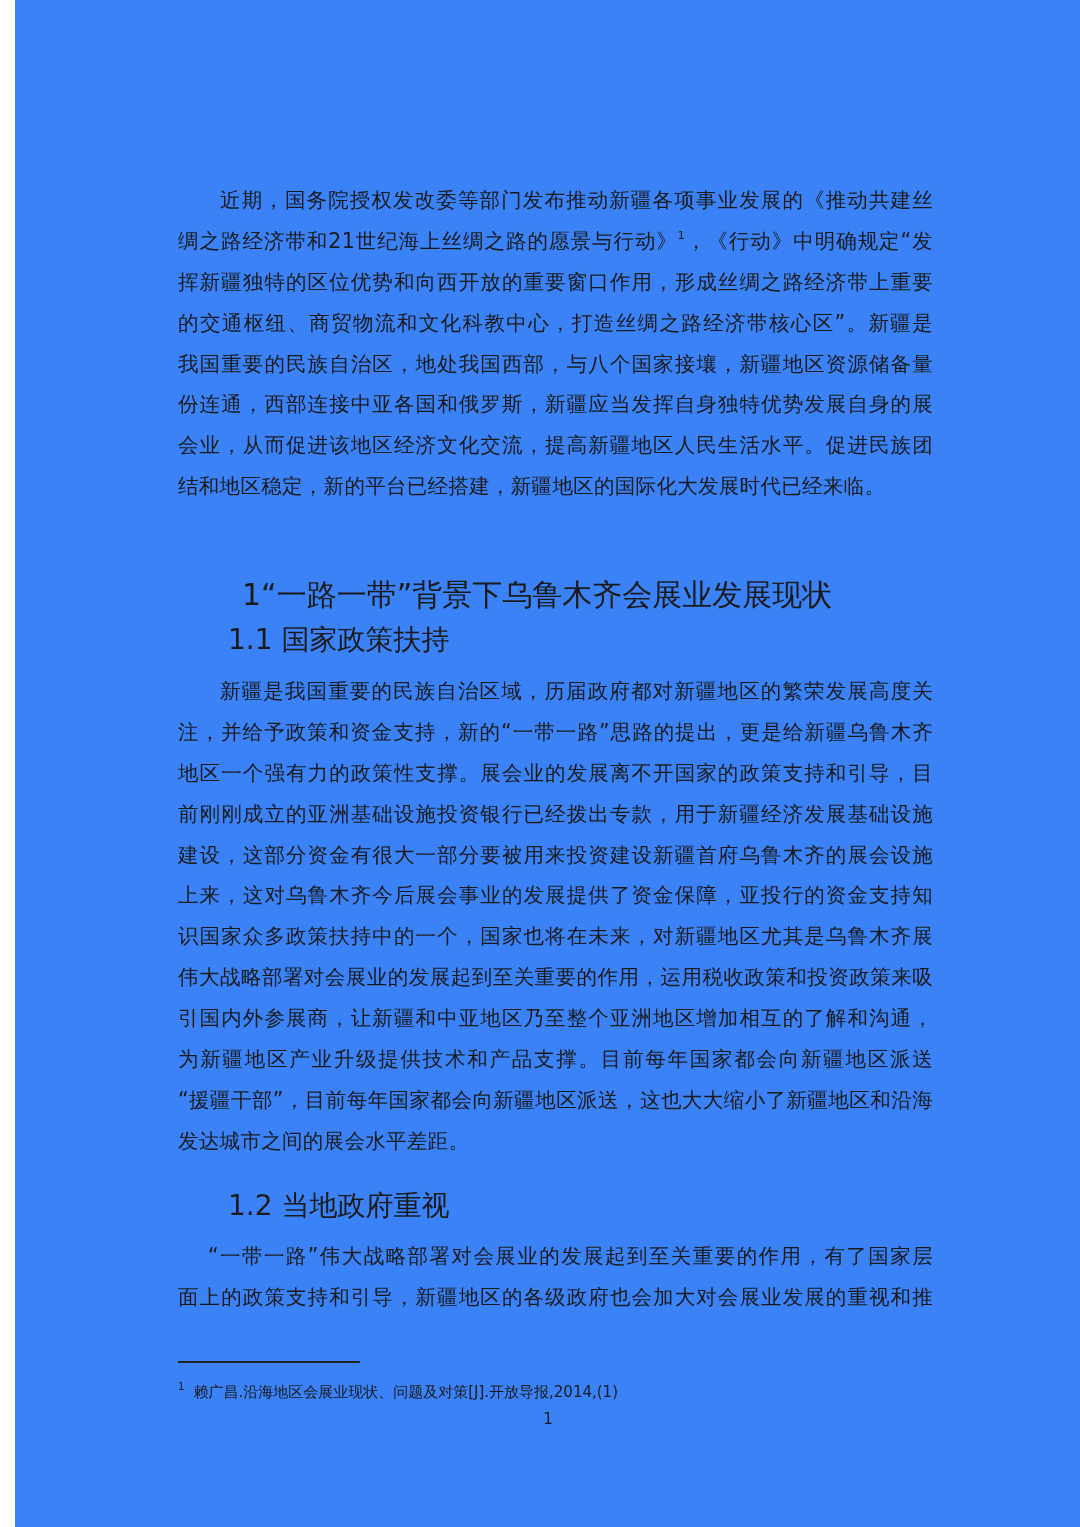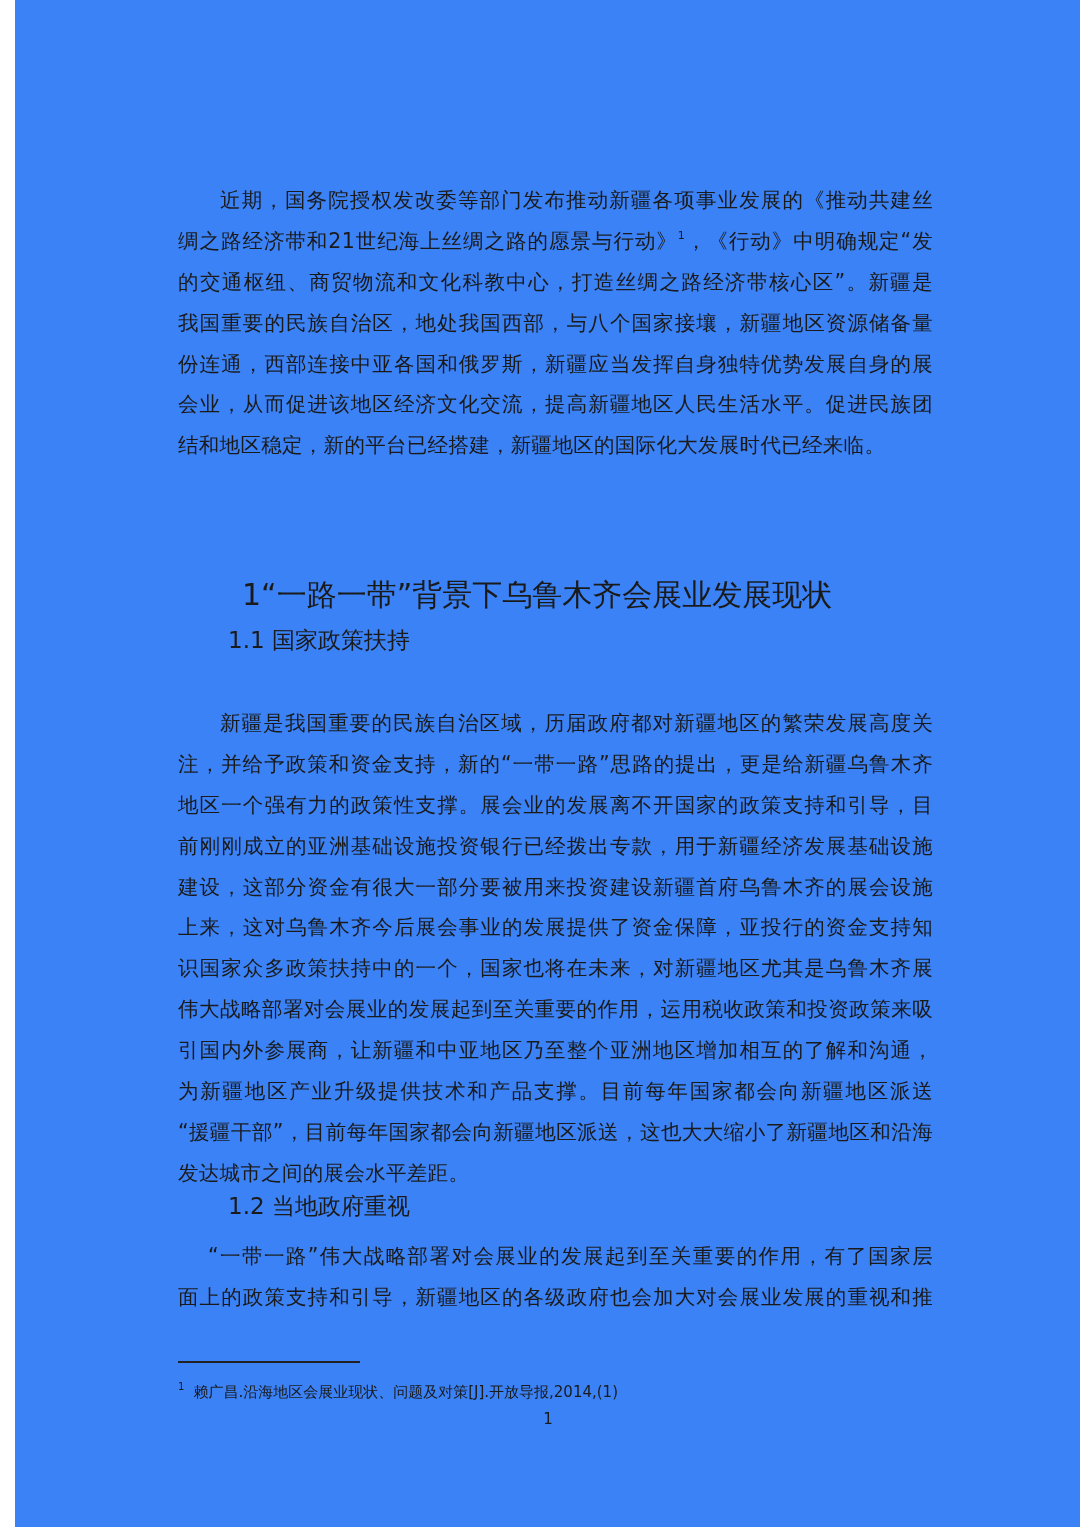--- a/index.html
+++ b/index.html
@@ -49,21 +49,21 @@
       font-size: 30px;
       line-height: 36px;
       color: #1a1a1a;
       white-space: nowrap;
       margin: 12px;
       font-weight: normal;
     }
     .heading2 {
       position: absolute;
       left: 213px;
-      font-size: 23px;
+      font-size: 28px;
       line-height: 34px;
       color: #1a1a1a;
       white-space: nowrap;
       margin: 0;
       font-weight: normal;
     }
     .sup {
       font-size: 11px;
       vertical-align: 9px;
       line-height: 0;
@@ -102,32 +102,33 @@
     }
   </style>
 </head>
 <body>
 
 <div class="page">
 
   <div class="body-text" style="top:180px;">
     <span class="line" style="padding-left:42px; width:713px;">近期，国务院授权发改委等部门发布推动新疆各项事业发展的《推动共建丝</span>
     <span class="line"><span>绸之路经济带和21世纪海上丝绸之路的愿景与行动》</span><span class="sup">1</span><span>，《行动》中明确规定“发</span></span>
+    <span class="line">挥新疆独特的区位优势和向西开放的重要窗口作用，形成丝绸之路经济带上重要</span>
     <span class="line">的交通枢纽、商贸物流和文化科教中心，打造丝绸之路经济带核心区”。新疆是</span>
     <span class="line">我国重要的民族自治区，地处我国西部，与八个国家接壤，新疆地区资源储备量</span>
     <span class="line">份连通，西部连接中亚各国和俄罗斯，新疆应当发挥自身独特优势发展自身的展</span>
     <span class="line">会业，从而促进该地区经济文化交流，提高新疆地区人民生活水平。促进民族团</span>
     <span class="line last">结和地区稳定，新的平台已经搭建，新疆地区的国际化大发展时代已经来临。</span>
   </div>
 
   <h1 class="heading1">1“一路一带”背景下乌鲁木齐会展业发展现状</h1>
 
   <h2 class="heading2" style="top:623px;">1.1 国家政策扶持</h2>
 
-  <div class="body-text" style="top:671px;margin-top:32px;">
+  <div class="body-text" style="top:671px;">
     <span class="line" style="padding-left:42px; width:713px;">新疆是我国重要的民族自治区域，历届政府都对新疆地区的繁荣发展高度关</span>
     <span class="line">注，并给予政策和资金支持，新的“一带一路”思路的提出，更是给新疆乌鲁木齐</span>
     <span class="line">地区一个强有力的政策性支撑。展会业的发展离不开国家的政策支持和引导，目</span>
     <span class="line">前刚刚成立的亚洲基础设施投资银行已经拨出专款，用于新疆经济发展基础设施</span>
     <span class="line">建设，这部分资金有很大一部分要被用来投资建设新疆首府乌鲁木齐的展会设施</span>
     <span class="line">上来，这对乌鲁木齐今后展会事业的发展提供了资金保障，亚投行的资金支持知</span>
     <span class="line">识国家众多政策扶持中的一个，国家也将在未来，对新疆地区尤其是乌鲁木齐展</span>
     <span class="line">伟大战略部署对会展业的发展起到至关重要的作用，运用税收政策和投资政策来吸</span>
     <span class="line">引国内外参展商，让新疆和中亚地区乃至整个亚洲地区增加相互的了解和沟通，</span>
     <span class="line">为新疆地区产业升级提供技术和产品支撑。目前每年国家都会向新疆地区派送</span>

